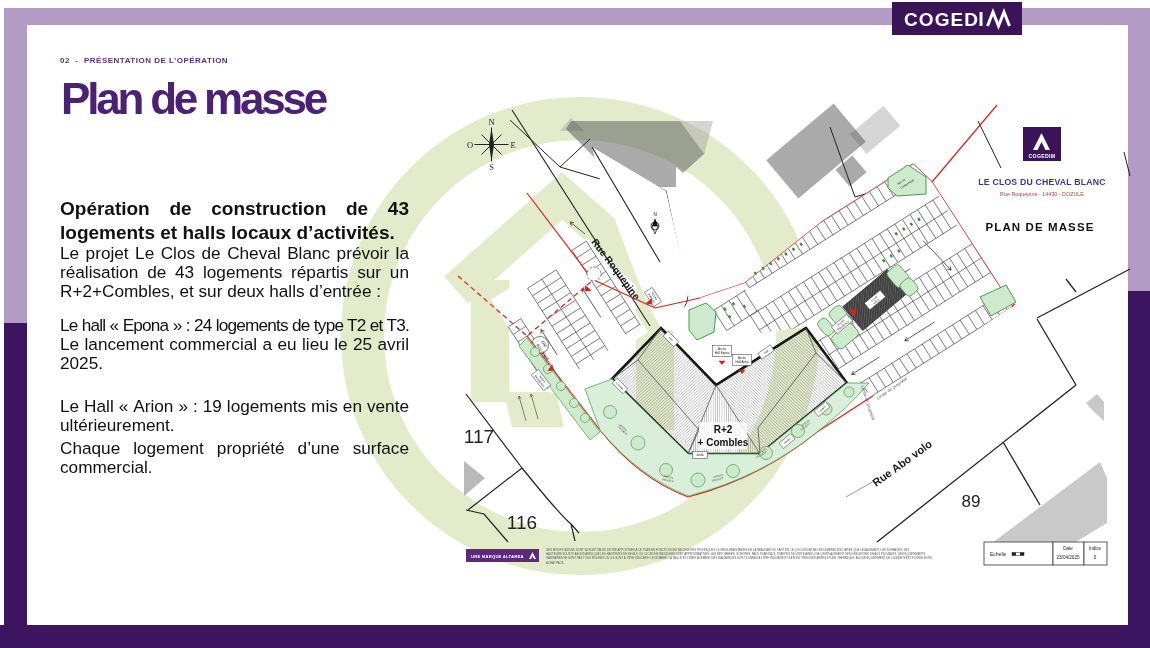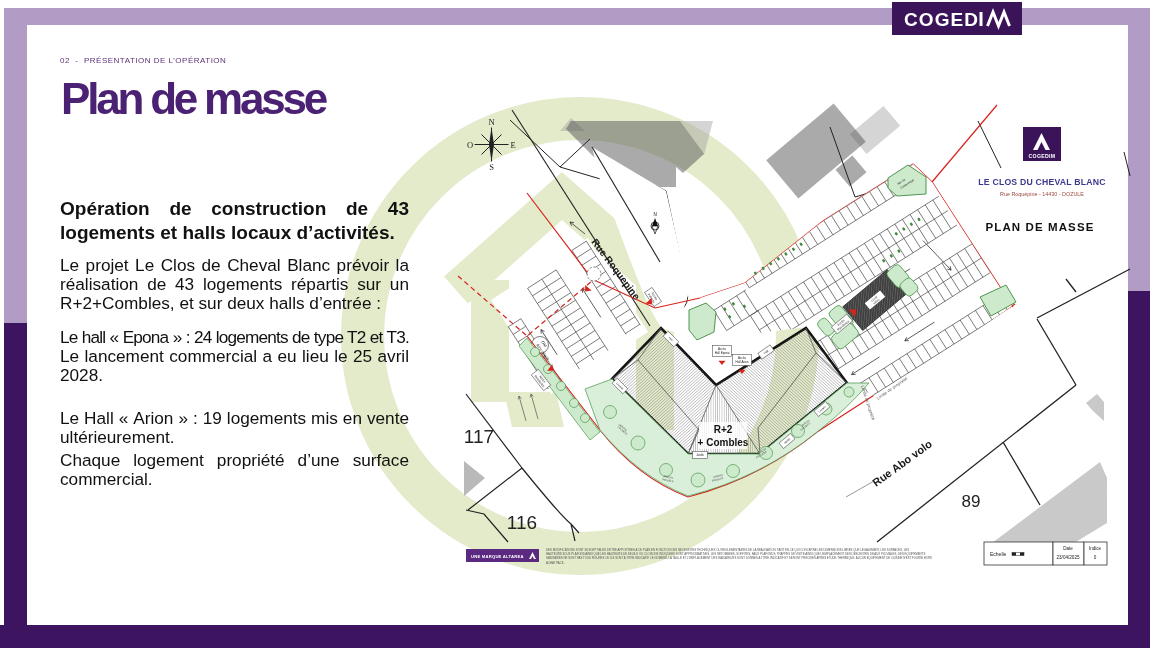--- a/index.html
+++ b/index.html
@@ -27,41 +27,41 @@
   <polygon points="504,392 556,392 564,427 512,427" fill="#e3ebca"></polygon>
 </svg>
 
 <div class="abs" style="left:892px;top:2px;width:130px;height:33px;background:#3a1359;z-index:4"></div>
 <svg class="abs" style="left:892px;top:2px;z-index:5" width="130" height="33" viewBox="0 0 130 33">
   <text x="12" y="24" font-size="19" font-weight="bold" fill="#fff" letter-spacing="1.1" font-family="Liberation Sans">COGED</text>
   <line x1="89" y1="10" x2="89" y2="24" stroke="#fff" stroke-width="3"></line>
   <polyline points="95.5,24 101,10 106.5,24 112,10 117.5,24" fill="none" stroke="#fff" stroke-width="3" stroke-linejoin="miter"></polyline>
 </svg>
 
-<div class="abs" style="left:60px;top:56px;font-size:8px;font-weight:normal;color:#5e2f79;letter-spacing:0.5px;z-index:4">02&nbsp;&nbsp;-&nbsp;&nbsp;PRÉSENTATION DE L’OPÉRATION</div>
+<div class="abs" style="left:60px;top:56px;font-size:8px;font-weight:bold;color:#5e2f79;letter-spacing:0.5px;z-index:4">02&nbsp;&nbsp;-&nbsp;&nbsp;PRÉSENTATION DE L’OPÉRATION</div>
 
 <div class="abs" style="left:61px;top:74px;font-size:44px;font-weight:bold;color:#4b2273;letter-spacing:-3.2px;z-index:4">Plan de masse</div>
 
 <div class="abs" style="left:60px;top:197px;width:349px;font-size:17.2px;line-height:18.8px;color:#111;z-index:4">
 
-  <div style="font-size:19px;font-weight:bold;line-height:23.5px;margin-bottom:12px">
+  <div style="font-size:19px;font-weight:bold;line-height:23.5px;">
     <div style="text-align:justify;text-align-last:justify">Opération de construction de 43</div>
     <div>logements et halls locaux d’activités.</div>
   </div>
 
   <div style="margin-bottom:16px">
     <div style="text-align:justify;text-align-last:justify">Le projet Le Clos de Cheval Blanc prévoir la</div>
     <div style="text-align:justify;text-align-last:justify">réalisation de 43 logements répartis sur un</div>
     <div>R+2+Combles, et sur deux halls d’entrée&nbsp;:</div>
   </div>
 
   <div style="margin-bottom:24px">
     <div style="text-align:justify;text-align-last:justify;letter-spacing:-0.8px">Le hall «&nbsp;Epona&nbsp;» : 24 logements de type T2 et T3.</div>
     <div style="text-align:justify;text-align-last:justify">Le lancement commercial a eu lieu le 25 avril</div>
-    <div>2028.</div>
+    <div>2025.</div>
   </div>
 
   <div style="margin-bottom:5px">
     <div style="text-align:justify;text-align-last:justify">Le Hall «&nbsp;Arion&nbsp;» : 19 logements mis en vente</div>
     <div>ultérieurement.</div>
   </div>
 
   <div>
     <div style="text-align:justify;text-align-last:justify">Chaque logement propriété d’une surface</div>
     <div>commercial.</div>

